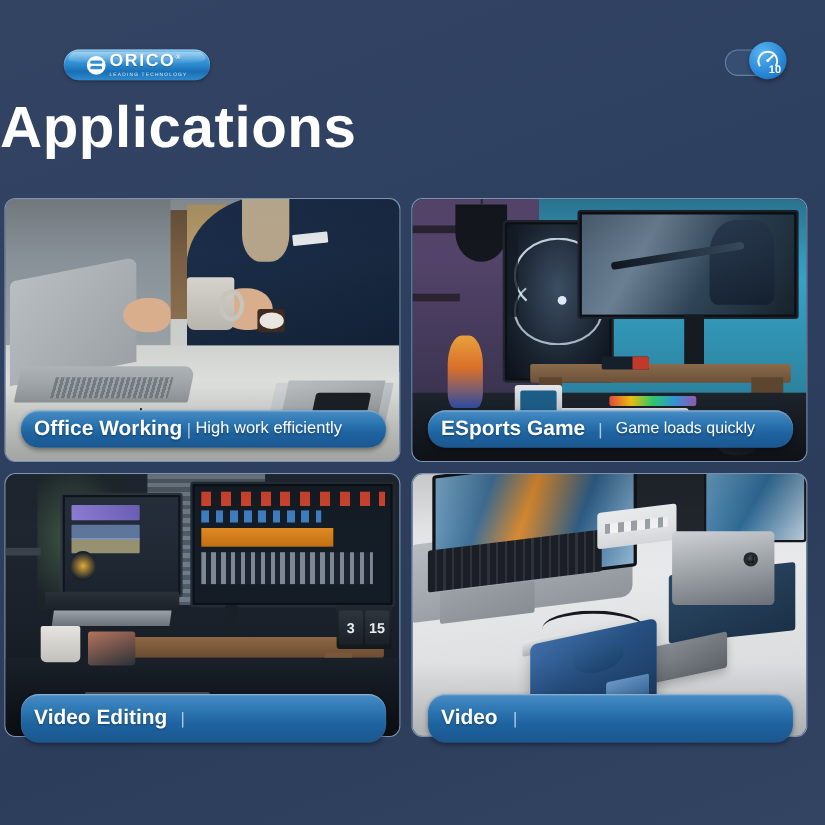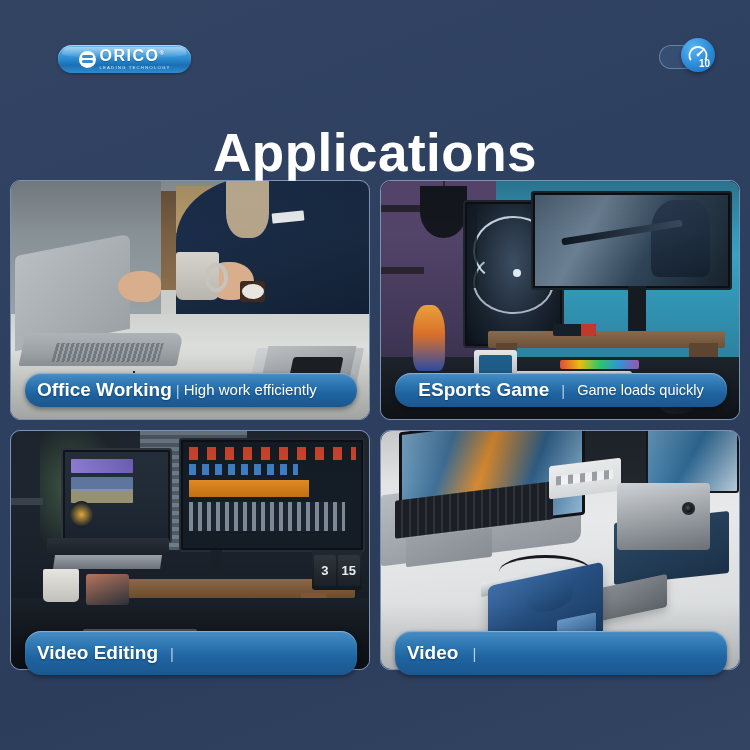--- a/index.html
+++ b/index.html
@@ -116,33 +116,32 @@
     align-items: center;
     justify-content: center;
   }
   .badge-circle svg { display: block; }
 
   
   .page-title {
     position: absolute;
     top: 86px;
     left: 0; right: 0;
-    text-align: center;
+    text-align: left;
     font-size: 53px;
     font-weight: bold;
     color: #ffffff;
     letter-spacing: 0.5px;
-    margin-top: 36px;
   }
 
   
   .grid {
     position: absolute;
     top: 180px;
-    left: 10px;
+    left: 4px;
     width: 730px;
     display: grid;
     grid-template-columns: 360px 360px;
     grid-template-rows: 240px 240px;
     column-gap: 10px;
     row-gap: 10px;
   }
 
   .card {
     position: relative;
@@ -194,21 +193,21 @@
   }
   .lb-desc {
     font-size: 14.5px;
     line-height: 1.12;
     text-shadow: 0 1px 2px rgba(0,0,0,0.3);
   }
 
   
   .bar-office .lb-sep { margin: 0 4px; }
   .bar-office .lb-desc { font-size: 15px; }
-  .bar-esports { padding-left: 18px; justify-content: center; }
+  .bar-esports { padding-left: 18px; }
   .bar-esports .lb-sep { margin: 0 12px; }
   .bar-video .lb-title { margin-right: 6px; }
   .bar-video .lb-sep { margin: 0 12px 0 6px; }
   .bar-phone .lb-title { margin-right: 6px; }
   .bar-phone .lb-sep { margin: 0 14px 0 8px; }
 
   
   
   .sc-office { position:absolute; inset:0; background:linear-gradient(180deg,#8f979c 0%,#98a0a5 28%,#c9cbc9 42%,#d9dbd8 100%); }
   .of-bg-wall { position:absolute; left:0; top:0; width:42%; height:56%; background:linear-gradient(180deg,#7d868c,#98a1a6); }

